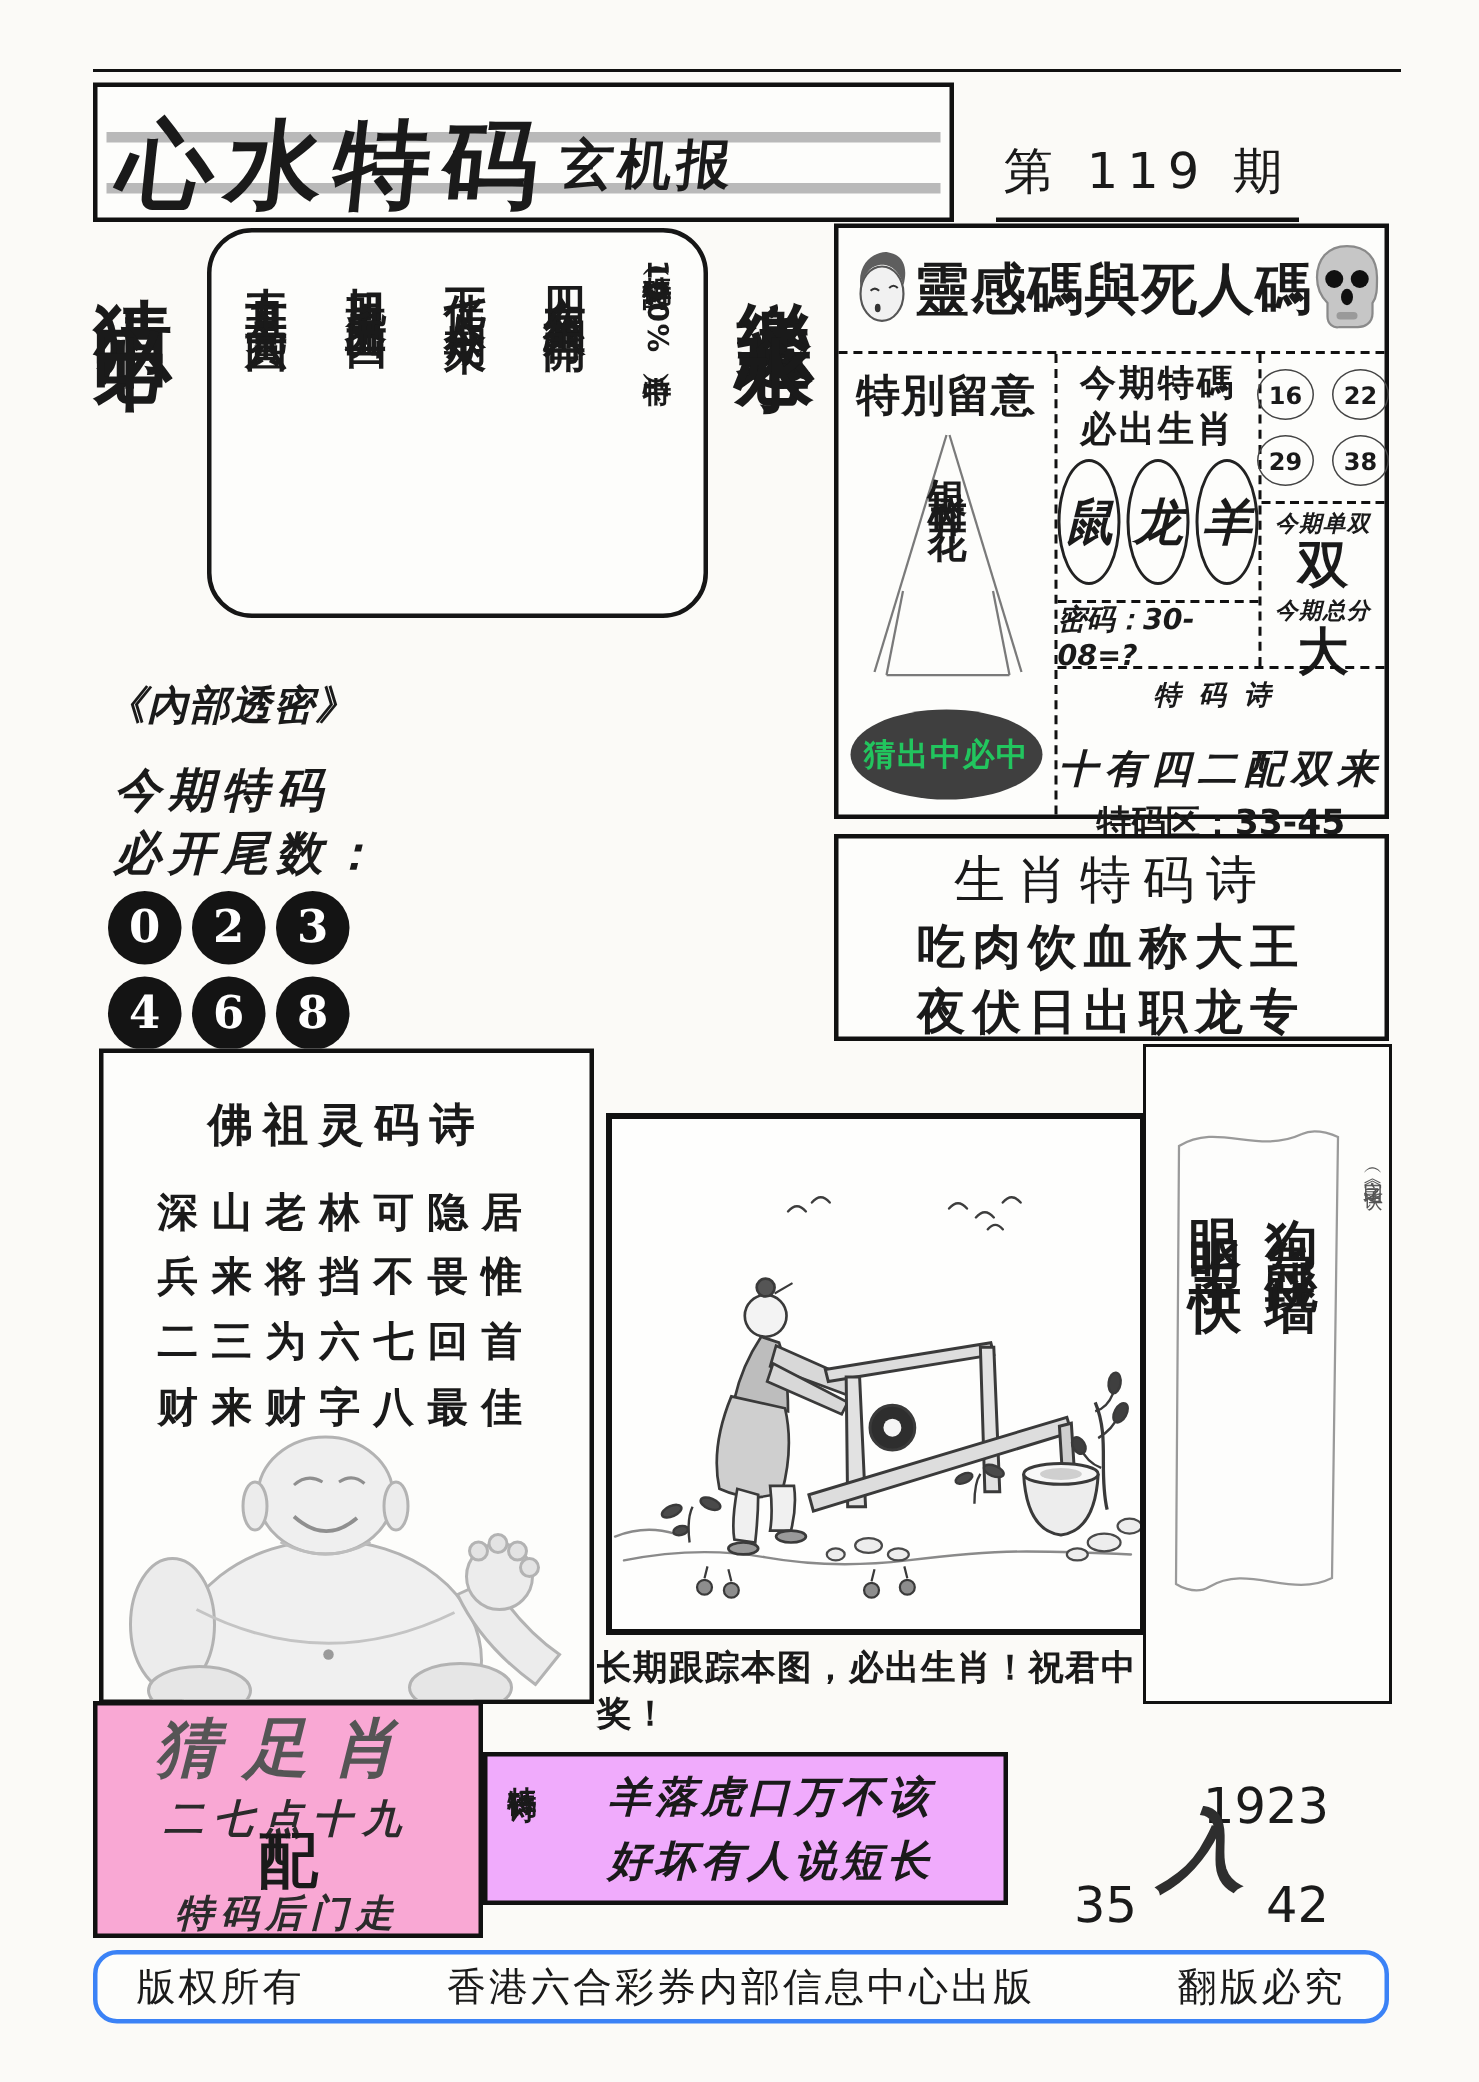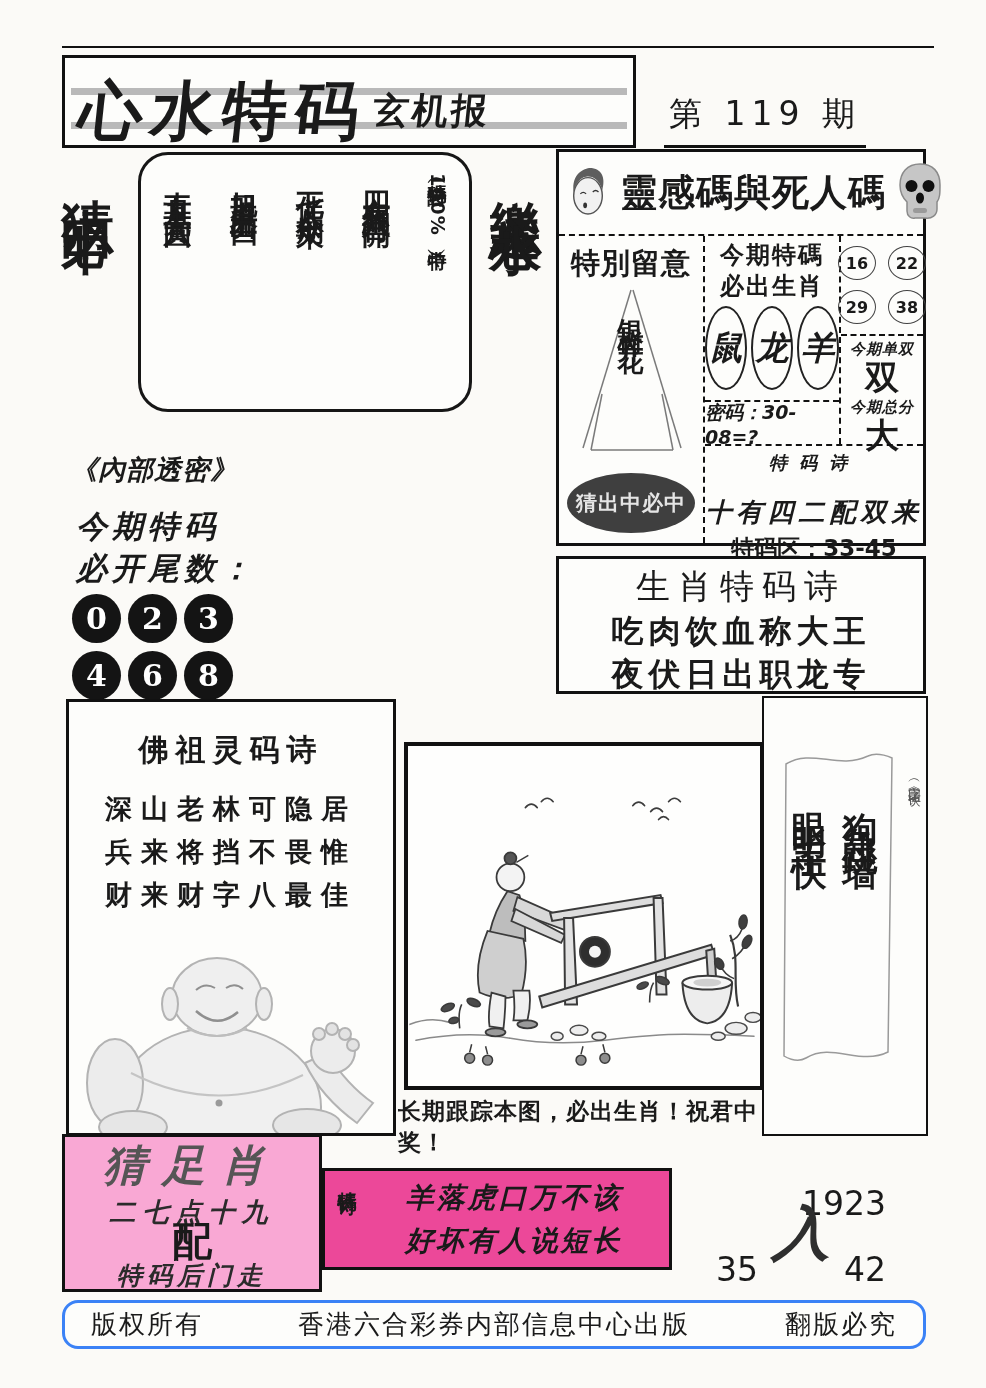--- a/index.html
+++ b/index.html
@@ -24,29 +24,29 @@
   .poem-box{left:138px;top:152px;width:334px;height:260px;border:3px solid #161616;border-radius:30px;
             box-sizing:border-box;padding:14px 22px;display:flex;flex-direction:row-reverse;
             justify-content:space-between;background:#fdfdfb;}
   .poem-col{writing-mode:vertical-rl;font-size:28px;font-weight:700;letter-spacing:5px;line-height:1;}
   .poem-title{writing-mode:vertical-rl;font-size:19px;font-weight:700;letter-spacing:1px;line-height:1;}
   .slogan-r{left:490px;top:158px;height:260px;font-size:52px;font-weight:900;letter-spacing:8px;line-height:1;}
 
   
   .spirit{left:556px;top:149px;width:370px;height:397px;border:3px solid #111;box-sizing:border-box;background:#fdfdfb;}
   .sp-head{position:absolute;left:0;top:0;right:0;height:84px;border-bottom:2px dashed #111;
-           display:flex;align-items:center;justify-content:space-between;padding:0 8px;box-sizing:border-box;gap:11px;}
+           display:flex;align-items:center;justify-content:space-between;padding:0 8px;box-sizing:border-box;}
   .sp-title{font-size:37px;font-weight:900;letter-spacing:1px;white-space:nowrap;}
   .sp-left{position:absolute;left:0;top:84px;width:146px;bottom:0;border-right:2px dashed #111;box-sizing:border-box;}
   .attn{position:absolute;top:8px;left:0;right:0;text-align:center;font-size:29px;font-weight:900;letter-spacing:1px;}
   .funnel-svg{position:absolute;top:50px;left:10px;}
   .funnel-text{position:absolute;top:62px;left:50%;transform:translateX(-50%);font-size:26px;font-weight:700;
                letter-spacing:10px;line-height:1;}
   .stamp{position:absolute;bottom:10px;left:8px;width:128px;height:60px;background:#3f3f3f;border-radius:50%;
-         color:#e5e5e5;display:flex;align-items:center;justify-content:center;font-size:21px;font-weight:900;letter-spacing:1px;}
+         color:#22c55e;display:flex;align-items:center;justify-content:center;font-size:21px;font-weight:900;letter-spacing:1px;}
   .sp-mid{position:absolute;left:146px;top:84px;width:134px;height:208px;}
   .zlabel{position:absolute;top:4px;left:0;right:0;text-align:center;font-size:24px;font-weight:800;line-height:1.3;letter-spacing:2px;}
   .zovals{position:absolute;top:70px;left:0;right:0;display:flex;justify-content:center;gap:4px;}
   .zoval{width:38px;height:80px;border:2px solid #222;border-radius:50%;display:flex;align-items:center;
          justify-content:center;font-size:33px;font-weight:800;font-style:italic;}
   .mima{position:absolute;top:164px;left:0;right:0;height:44px;border-top:2px dashed #111;display:flex;
         align-items:center;justify-content:center;font-size:19px;font-weight:700;font-style:italic;}
   .sp-right{position:absolute;left:280px;top:84px;right:0;height:208px;border-left:2px dashed #111;box-sizing:border-box;
             display:flex;flex-direction:column;align-items:center;}
   .lucky{display:flex;gap:12px;margin-top:10px;}
@@ -95,21 +95,21 @@
   .scroll-note{position:absolute;right:3px;top:76px;height:230px;writing-mode:vertical-rl;font-size:13px;color:#555;letter-spacing:2px;}
 
   
   .guess{left:62px;top:1134px;width:260px;height:158px;border:3.5px solid #111;box-sizing:border-box;background:#f9a8d4;}
   .guess-title{position:absolute;top:0px;left:0;right:0;text-align:center;font-size:43px;color:#555;font-weight:700;
                font-style:italic;letter-spacing:16px;}
   .guess-l1{position:absolute;top:58px;left:0;right:0;text-align:center;font-size:26px;font-weight:600;font-style:italic;letter-spacing:7px;color:#2b2b2b;}
   .guess-pei{position:absolute;top:84px;left:0;right:0;text-align:center;font-size:40px;font-weight:900;line-height:1;}
   .guess-l2{position:absolute;top:122px;left:0;right:0;text-align:center;font-size:25px;font-weight:600;font-style:italic;letter-spacing:5px;color:#2b2b2b;}
 
-  .tp-box{left:322px;top:1168px;width:350px;height:102px;border:3px solid #111;box-sizing:border-box;background:#ec4899;
+  .tp-box{left:322px;top:1168px;width:350px;height:102px;border:3px solid #111;box-sizing:border-box;background:#f0abfc;
           display:flex;align-items:center;padding:2px 6px;}
   .tp-label{writing-mode:vertical-rl;font-size:19px;font-weight:800;letter-spacing:2px;height:86px;margin:0 4px;}
   .tp-lines{flex:1;text-align:center;font-size:28px;font-weight:700;letter-spacing:3px;line-height:1.55;font-style:italic;}
 
   .xuanji{left:676px;top:1138px;width:250px;height:160px;}
   .xj-title{text-align:center;font-size:34px;font-weight:900;letter-spacing:4px;color:#858585;
             text-shadow:1.5px 1.5px 0 #c2c2c2;}
   .xj-row{position:absolute;left:10px;right:10px;display:flex;justify-content:space-between;padding:0 30px;
           font-size:33px;font-weight:500;}
   .xj-row1{top:46px;justify-content:flex-end;} .xj-row2{top:112px;}
@@ -241,20 +241,21 @@
     <div class="sx-title">生肖特码诗</div>
     <div class="sx-line">吃肉饮血称大王</div>
     <div class="sx-line">夜伏日出职龙专</div>
   </div>
 
   <div class="abs fozu">
     <div class="fozu-title">佛祖灵码诗</div>
     <div class="fozu-lines">
       <div>深山老林可隐居</div>
       <div>兵来将挡不畏惟</div>
+      <div>二三为六七回首</div>
       <div>财来财字八最佳</div>
     </div>
     <svg class="buddha" viewBox="0 0 324 178" preserveAspectRatio="xMidYMax meet">
       <g stroke="#b3b3b3" stroke-width="2" fill="#ececec">
         <ellipse cx="150" cy="152" rx="102" ry="80" fill="#f0f0f0"></ellipse>
         <ellipse cx="46" cy="128" rx="28" ry="44" fill="#ececec"></ellipse>
         <path d="M236,108 L258,98 Q278,130 304,148 L288,168 Q252,142 236,108 Z" fill="#ececec"></path>
         <circle cx="264" cy="96" r="22"></circle>
         <circle cx="250" cy="79" r="6" fill="#e3e3e3"></circle>
         <circle cx="263" cy="74" r="6" fill="#e3e3e3"></circle>

